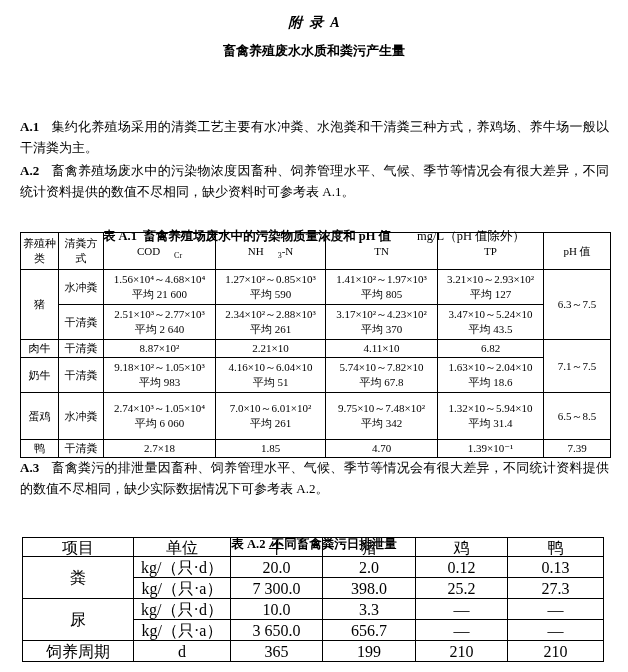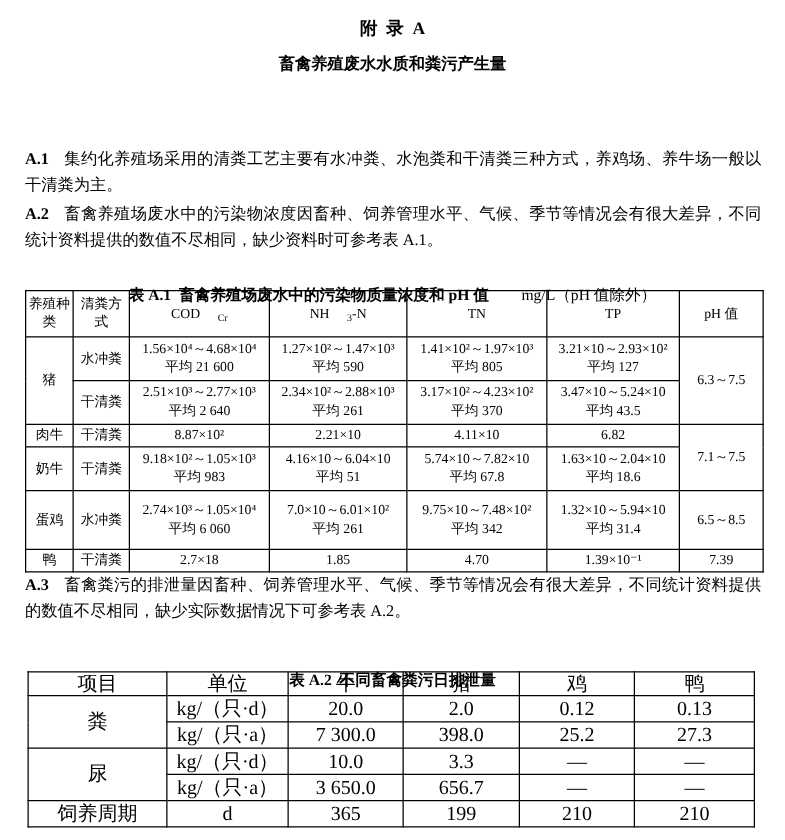--- a/index.html
+++ b/index.html
@@ -8,21 +8,21 @@
     position: relative;
     width: 628px;
     height: 672px;
     background: #ffffff;
     color: #000000;
     font-family: "Liberation Serif", "DejaVu Serif", serif;
     overflow: hidden;
   }
   .doc-title-1 {
     position: absolute; top: 14px; left: 0; right: 0;
-    text-align: center; font-size: 14px; font-weight: bold; white-space: pre;
+    text-align: center; font-size: 14px; font-weight: bold; white-space: pre; font-style: italic;
   }
   .doc-title-2 {
     position: absolute; top: 38px; left: 0; right: 0;
     text-align: center; font-size: 13px; font-weight: bold;
   }
   .doc-title-3 {
     position: absolute; top: 42px; left: 0; right: 0;
     text-align: center; font-size: 13px; font-weight: bold;
   }
   .para {
@@ -94,21 +94,21 @@
       <th>pH 值</th>
     </tr>
     <tr style="height:35px">
       <td rowspan="2">猪</td>
       <td>水冲粪</td>
       <td>
             <div class="rng">1.56×10⁴～4.68×10⁴</div>
             <div class="avg">平均 21 600</div>
           </td>
       <td>
-            <div class="rng">1.27×10²～1.47×10³</div>
+            <div class="rng">1.27×10²～0.85×10³</div>
             <div class="avg">平均 590</div>
           </td>
       <td>
             <div class="rng">1.41×10²～1.97×10³</div>
             <div class="avg">平均 805</div>
           </td>
       <td>
             <div class="rng">3.21×10～2.93×10²</div>
             <div class="avg">平均 127</div>
           </td>

